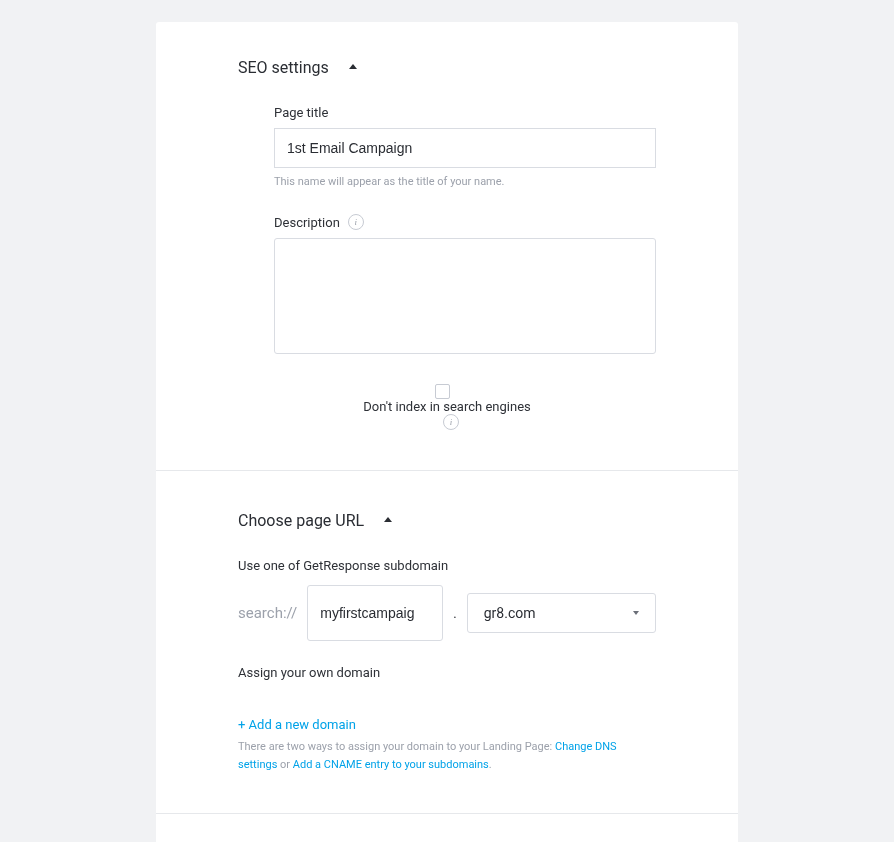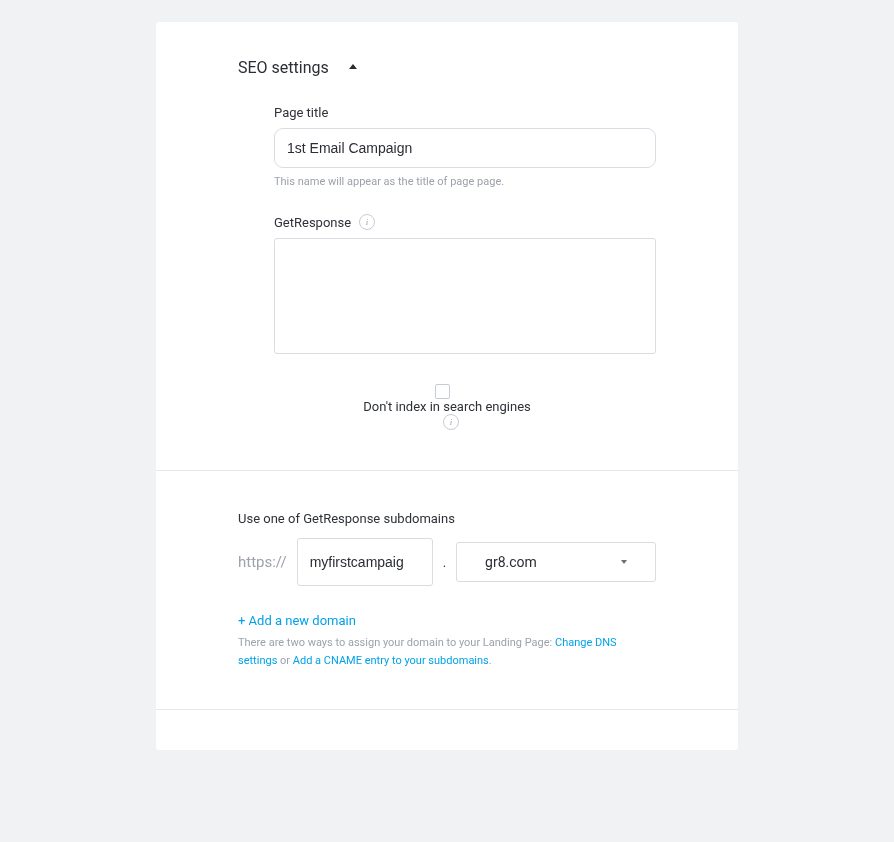--- a/index.html
+++ b/index.html
@@ -57,21 +57,21 @@
       font-size: 13px;
       color: #2e3137;
       margin-bottom: 8px;
       display: flex;
       align-items: center;
     }
     .text-input {
       width: 100%;
       height: 40px;
       border: 1px solid #d9dce2;
-      border-radius: 9px;
+      border-radius: 0;
       padding: 0 12px;
       font-size: 14px;
       color: #2a2d33;
       outline: none;
     }
     .textarea {
       width: 100%;
       height: 116px;
       border: 1px solid #d9dce2;
       border-radius: 3px;
@@ -125,35 +125,35 @@
     }
     .url-row {
       display: flex;
       align-items: center;
       gap: 10px;
       margin-bottom: 24px;
     }
     .protocol { font-size: 15px; color: #9ca1ab; }
     .subdomain-input {
       width: 136px;
-      height: 48px;
+      height: 56px;
       border: 1px solid #d9dce2;
       border-radius: 3px;
       padding: 0 12px;
       font-size: 14px;
       color: #2a2d33;
       outline: none;
     }
     .dot { font-size: 13px; color: #2a2d33; }
     .domain-select {
       flex: 1;
       height: 40px;
       border: 1px solid #d9dce2;
       border-radius: 3px;
-      padding: 0 28px;
+      padding: 0 16px;
       font-size: 14px;
       color: #2a2d33;
       display: flex;
       align-items: center;
       justify-content: space-between;
       cursor: pointer;
       background: #fff;
     }
     .select-caret {
       width: 0; height: 0;
@@ -174,51 +174,56 @@
 
   <div class="section">
     <div class="section-header">
       <span>SEO settings</span>
       <span class="caret"></span>
     </div>
 
     <div class="field-block">
       <div class="field-label">Page title</div>
       <input type="text" class="text-input" value="1st Email Campaign" style="">
-      <div class="hint">This name will appear as the title of page page.</div>
+      <div class="hint">This name will appear as the title of your name.</div>
     </div>
 
     <div class="field-block">
       <div class="field-label">
-        <span>GetResponse</span>
+        <span>Description</span>
         <span class="info-icon">i</span>
       </div>
       <textarea class="textarea" style=""></textarea>
     </div>
 
     <div class="checkbox-row">
       <div class="checkbox"></div>
       <span class="checkbox-label">Don't index in search engines</span>
       <span class="info-icon">i</span>
     </div>
   </div>
 
   <div class="section section-divider section-sub">
-
-    <div class="sub-label">Use one of GetResponse subdomains</div>
+    <div class="section-header">
+      <span>Choose page URL</span>
+      <span class="caret"></span>
+    </div>
+
+    <div class="sub-label">Use one of GetResponse subdomain</div>
     <div class="url-row">
-      <span class="protocol">https://</span>
+      <span class="protocol">search://</span>
       <input type="text" class="subdomain-input" value="myfirstcampaig" style="">
       <span class="dot">.</span>
       <div class="domain-select">
         <span>gr8.com</span>
         <span class="select-caret"></span>
       </div>
     </div>
 
+    <div class="sub-label" style="margin-bottom:34px;">Assign your own domain</div>
 
     <a class="link add-link">+ Add a new domain</a>
     <div class="small-text">
       <span>There are two ways to assign your domain to your Landing Page: </span><a class="link">Change DNS settings</a><span> or </span><a class="link">Add a CNAME entry to your subdomains</a><span>.</span>
     </div>
   </div>
 
   <div class="section section-divider section-sub" style="padding-bottom:0;">
     
   </div>

